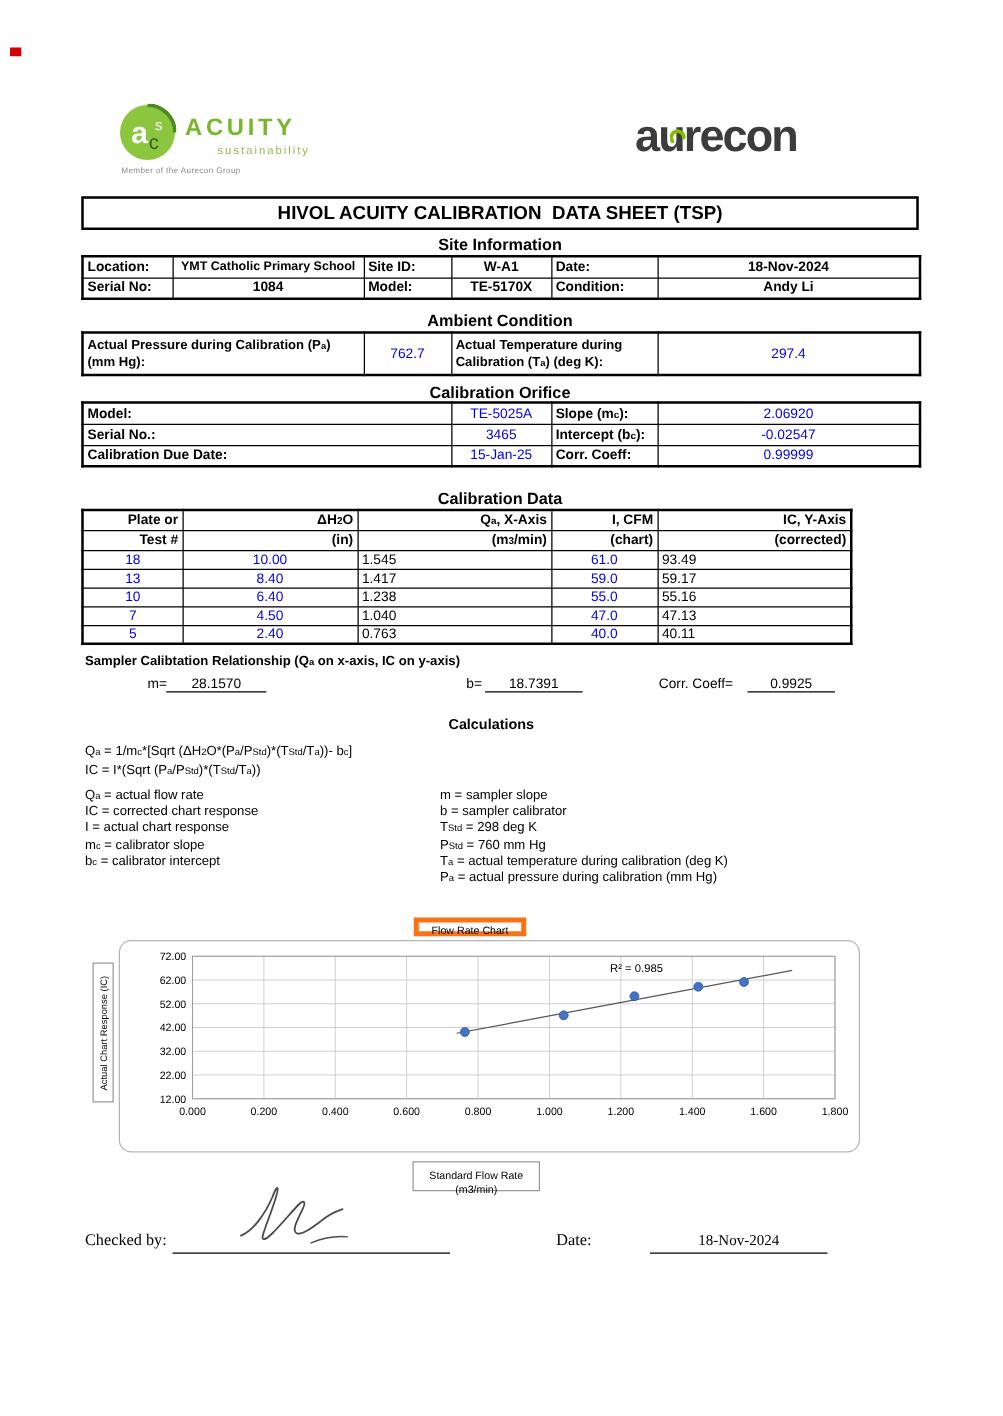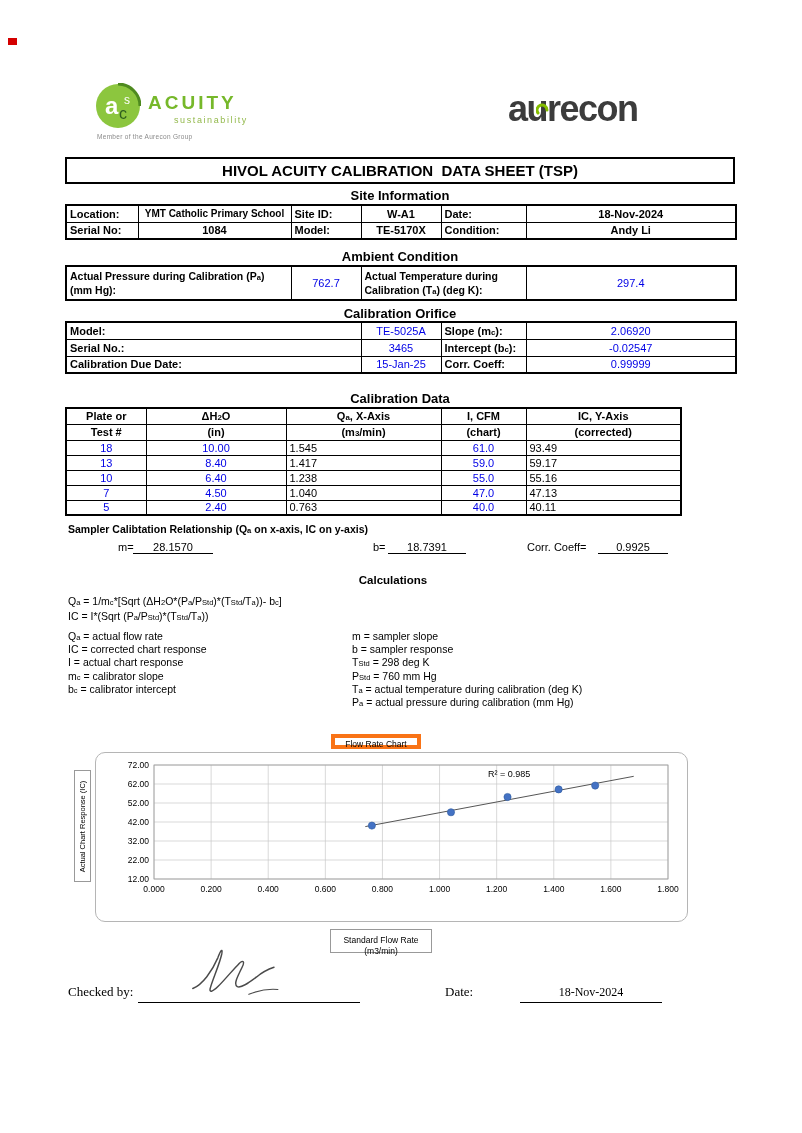--- a/index.html
+++ b/index.html
@@ -29,21 +29,21 @@
     font-weight:bold; font-size:15px; text-align:center; line-height:23px; white-space:pre; }
   .section-heading { left:65px; width:670px; text-align:center; font-weight:bold; font-size:13px; }
 
   
   table { border-collapse:collapse; table-layout:fixed; position:absolute; border:2px solid #000; }
   td { border:1px solid #000; font-size:11px; padding:0 3px; overflow:hidden; white-space:nowrap; }
   .lbl { font-weight:bold; text-align:left; }
   .val-b { font-weight:bold; text-align:center; }
   .val-blue { color:var(--data-blue,#0000E6); text-align:center; }
   .val-black { }
-  .hdr { font-weight:bold; text-align:center; }
+  .hdr { font-weight:bold; text-align:right; }
   .fit { font-size:10px; }
 
   .site-table { left:65px; top:204px; width:670px; }
   .site-table tr { height:17px; }
   .ambient-table { left:65px; top:265px; width:670px; }
   .ambient-table tr { height:34px; }
   .ambient-table .lbl { font-size:10.5px; line-height:1.35; }
   .orifice-table { left:65px; top:321px; width:670px; }
   .orifice-table tr { height:17px; }
   .calib-table { left:65px; top:407px; width:615px; }
@@ -269,21 +269,21 @@
 
   <div class="abs defs" style="left:68px;top:630px">
     <div class="def">Q<sub>a</sub> = actual flow rate</div>
     <div class="def">IC = corrected chart response</div>
     <div class="def">I = actual chart response</div>
     <div class="def">m<sub>c</sub> = calibrator slope</div>
     <div class="def">b<sub>c</sub> = calibrator intercept</div>
   </div>
   <div class="abs defs" style="left:352px;top:630px;width:400px">
     <div class="def">m = sampler slope</div>
-    <div class="def">b = sampler response</div>
+    <div class="def">b = sampler calibrator</div>
     <div class="def">T<sub>Std</sub> = 298 deg K</div>
     <div class="def">P<sub>Std</sub> = 760 mm Hg</div>
     <div class="def">T<sub>a</sub> = actual temperature during calibration (deg K)</div>
     <div class="def">P<sub>a</sub> = actual pressure during calibration (mm Hg)</div>
   </div>
 
   <div class="abs chart-title-box">Flow Rate Chart</div>
   <div class="abs chart-outer">
     <svg id="chart-svg" width="593" height="170" viewBox="0 0 593 170">
         <line x1="58" y1="12" x2="58" y2="126" stroke="#c9c9c9" stroke-width="0.7"></line>

